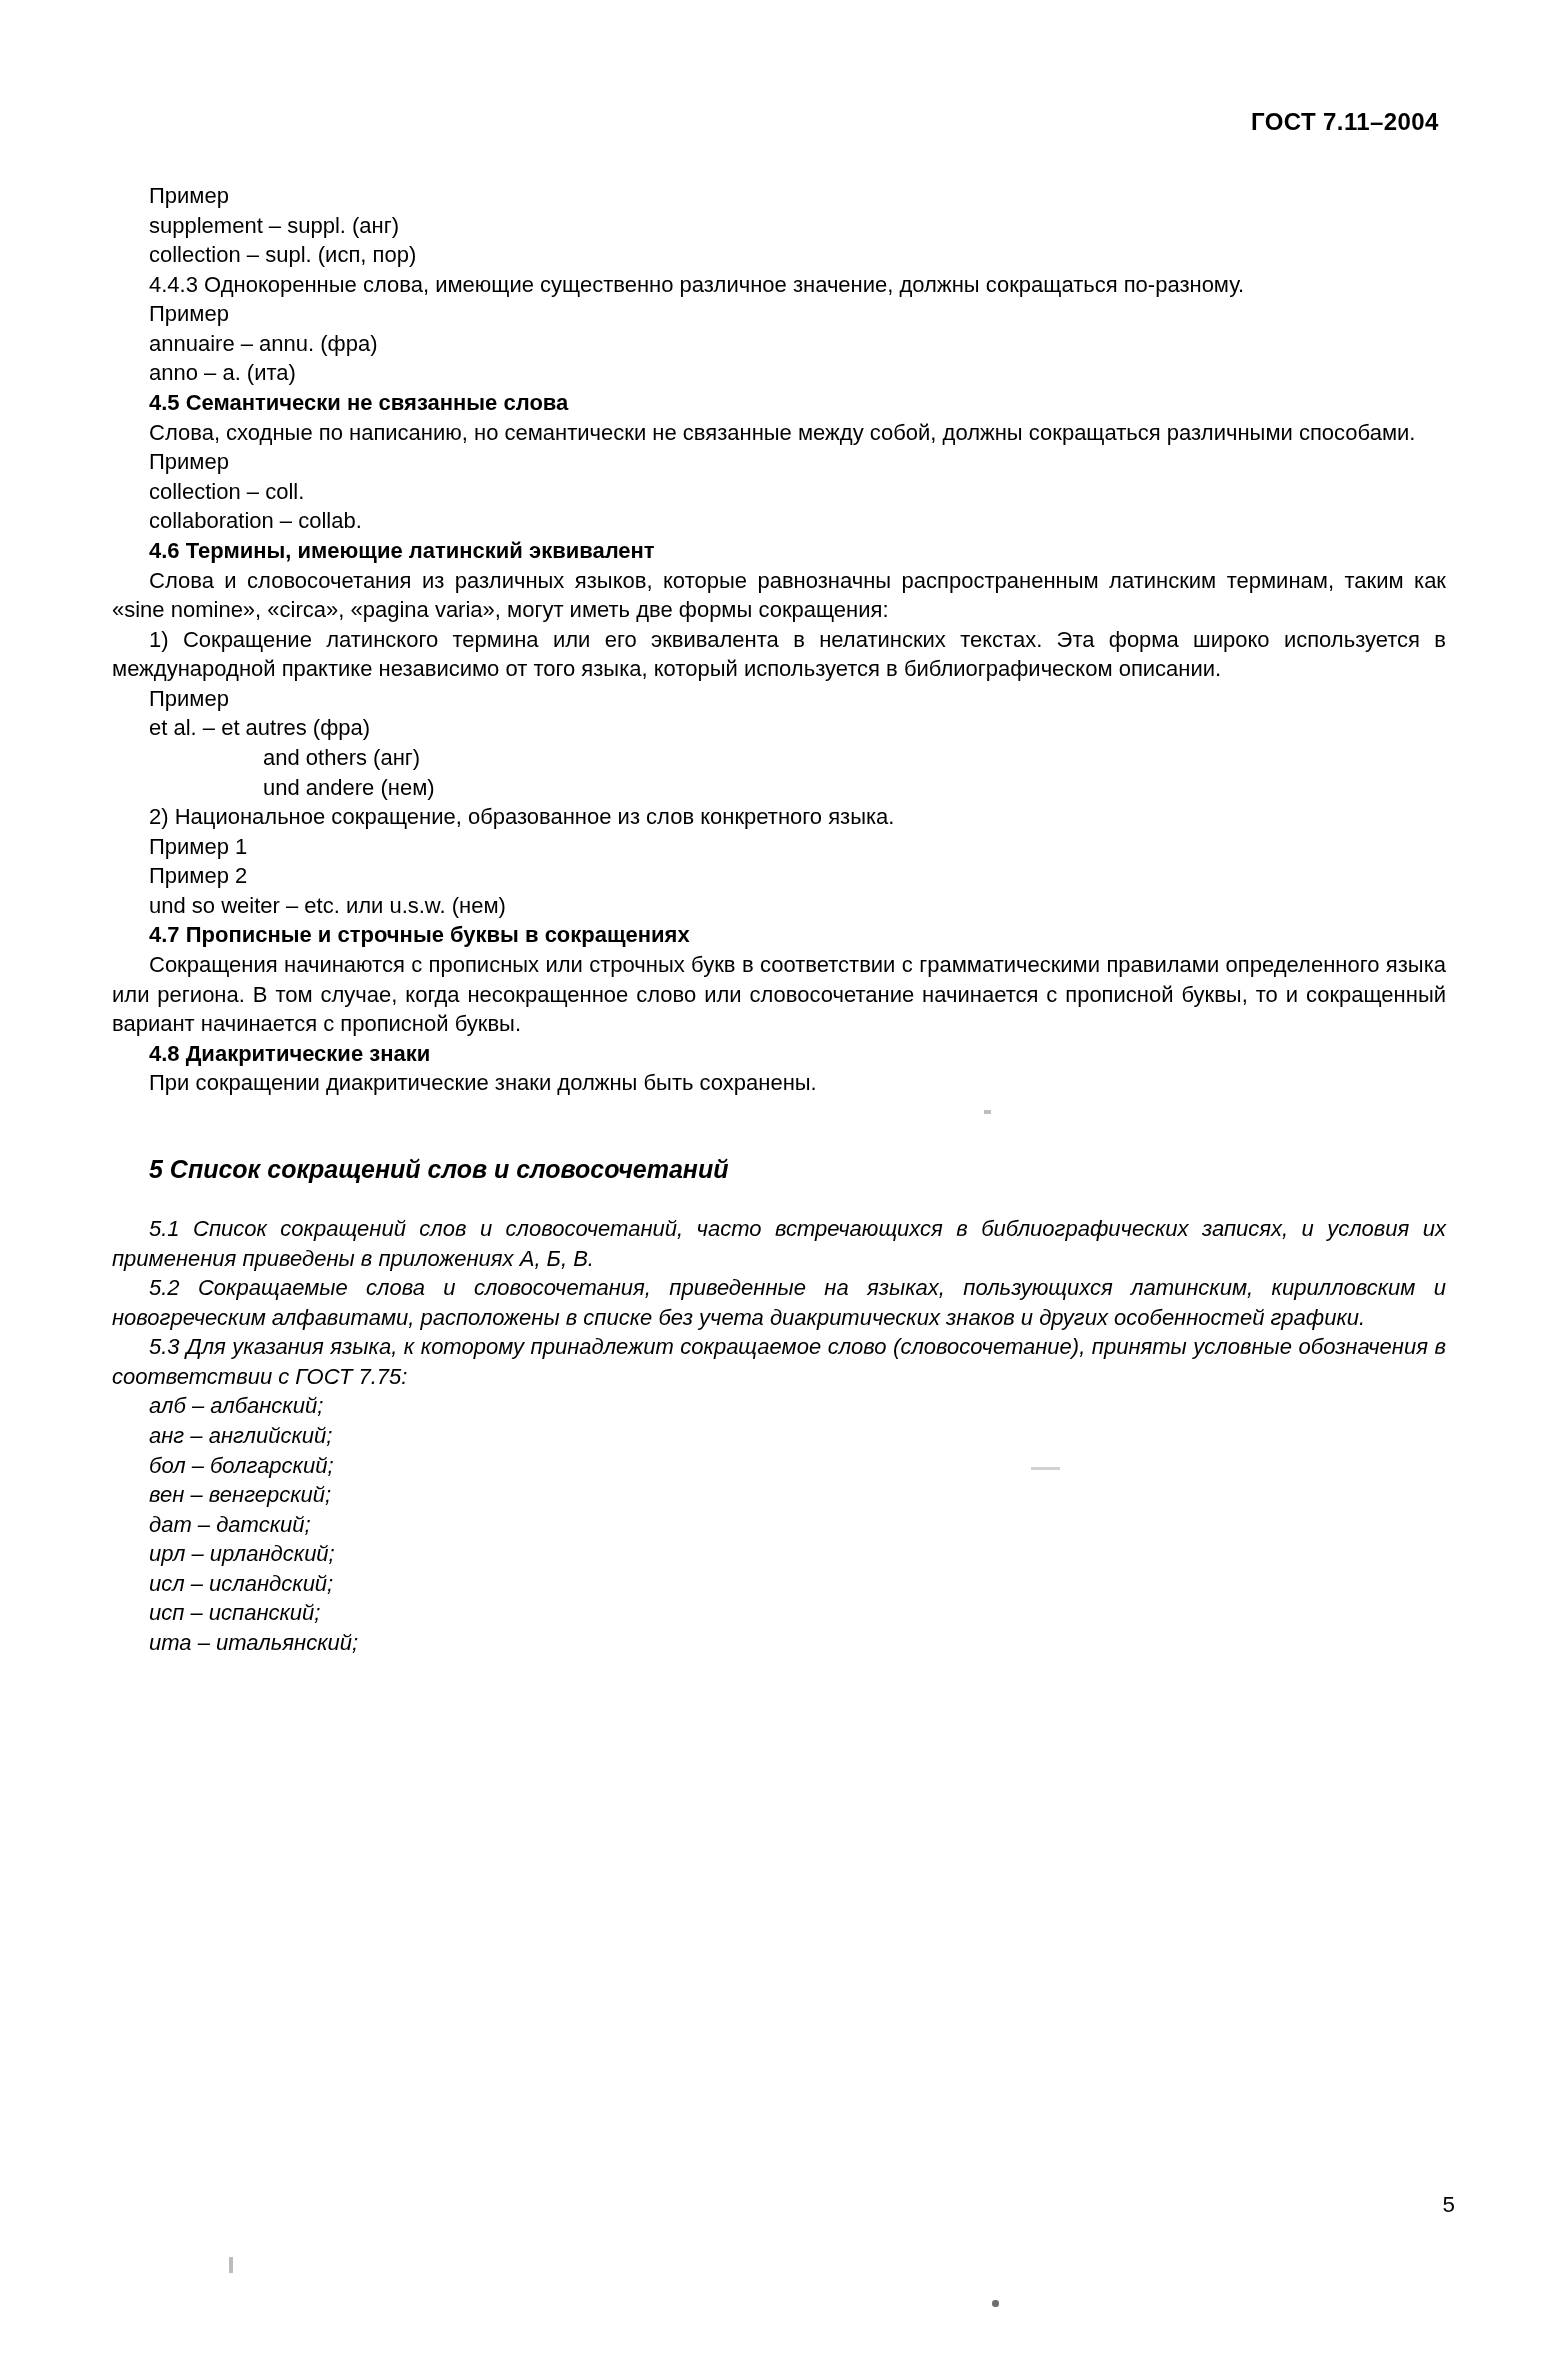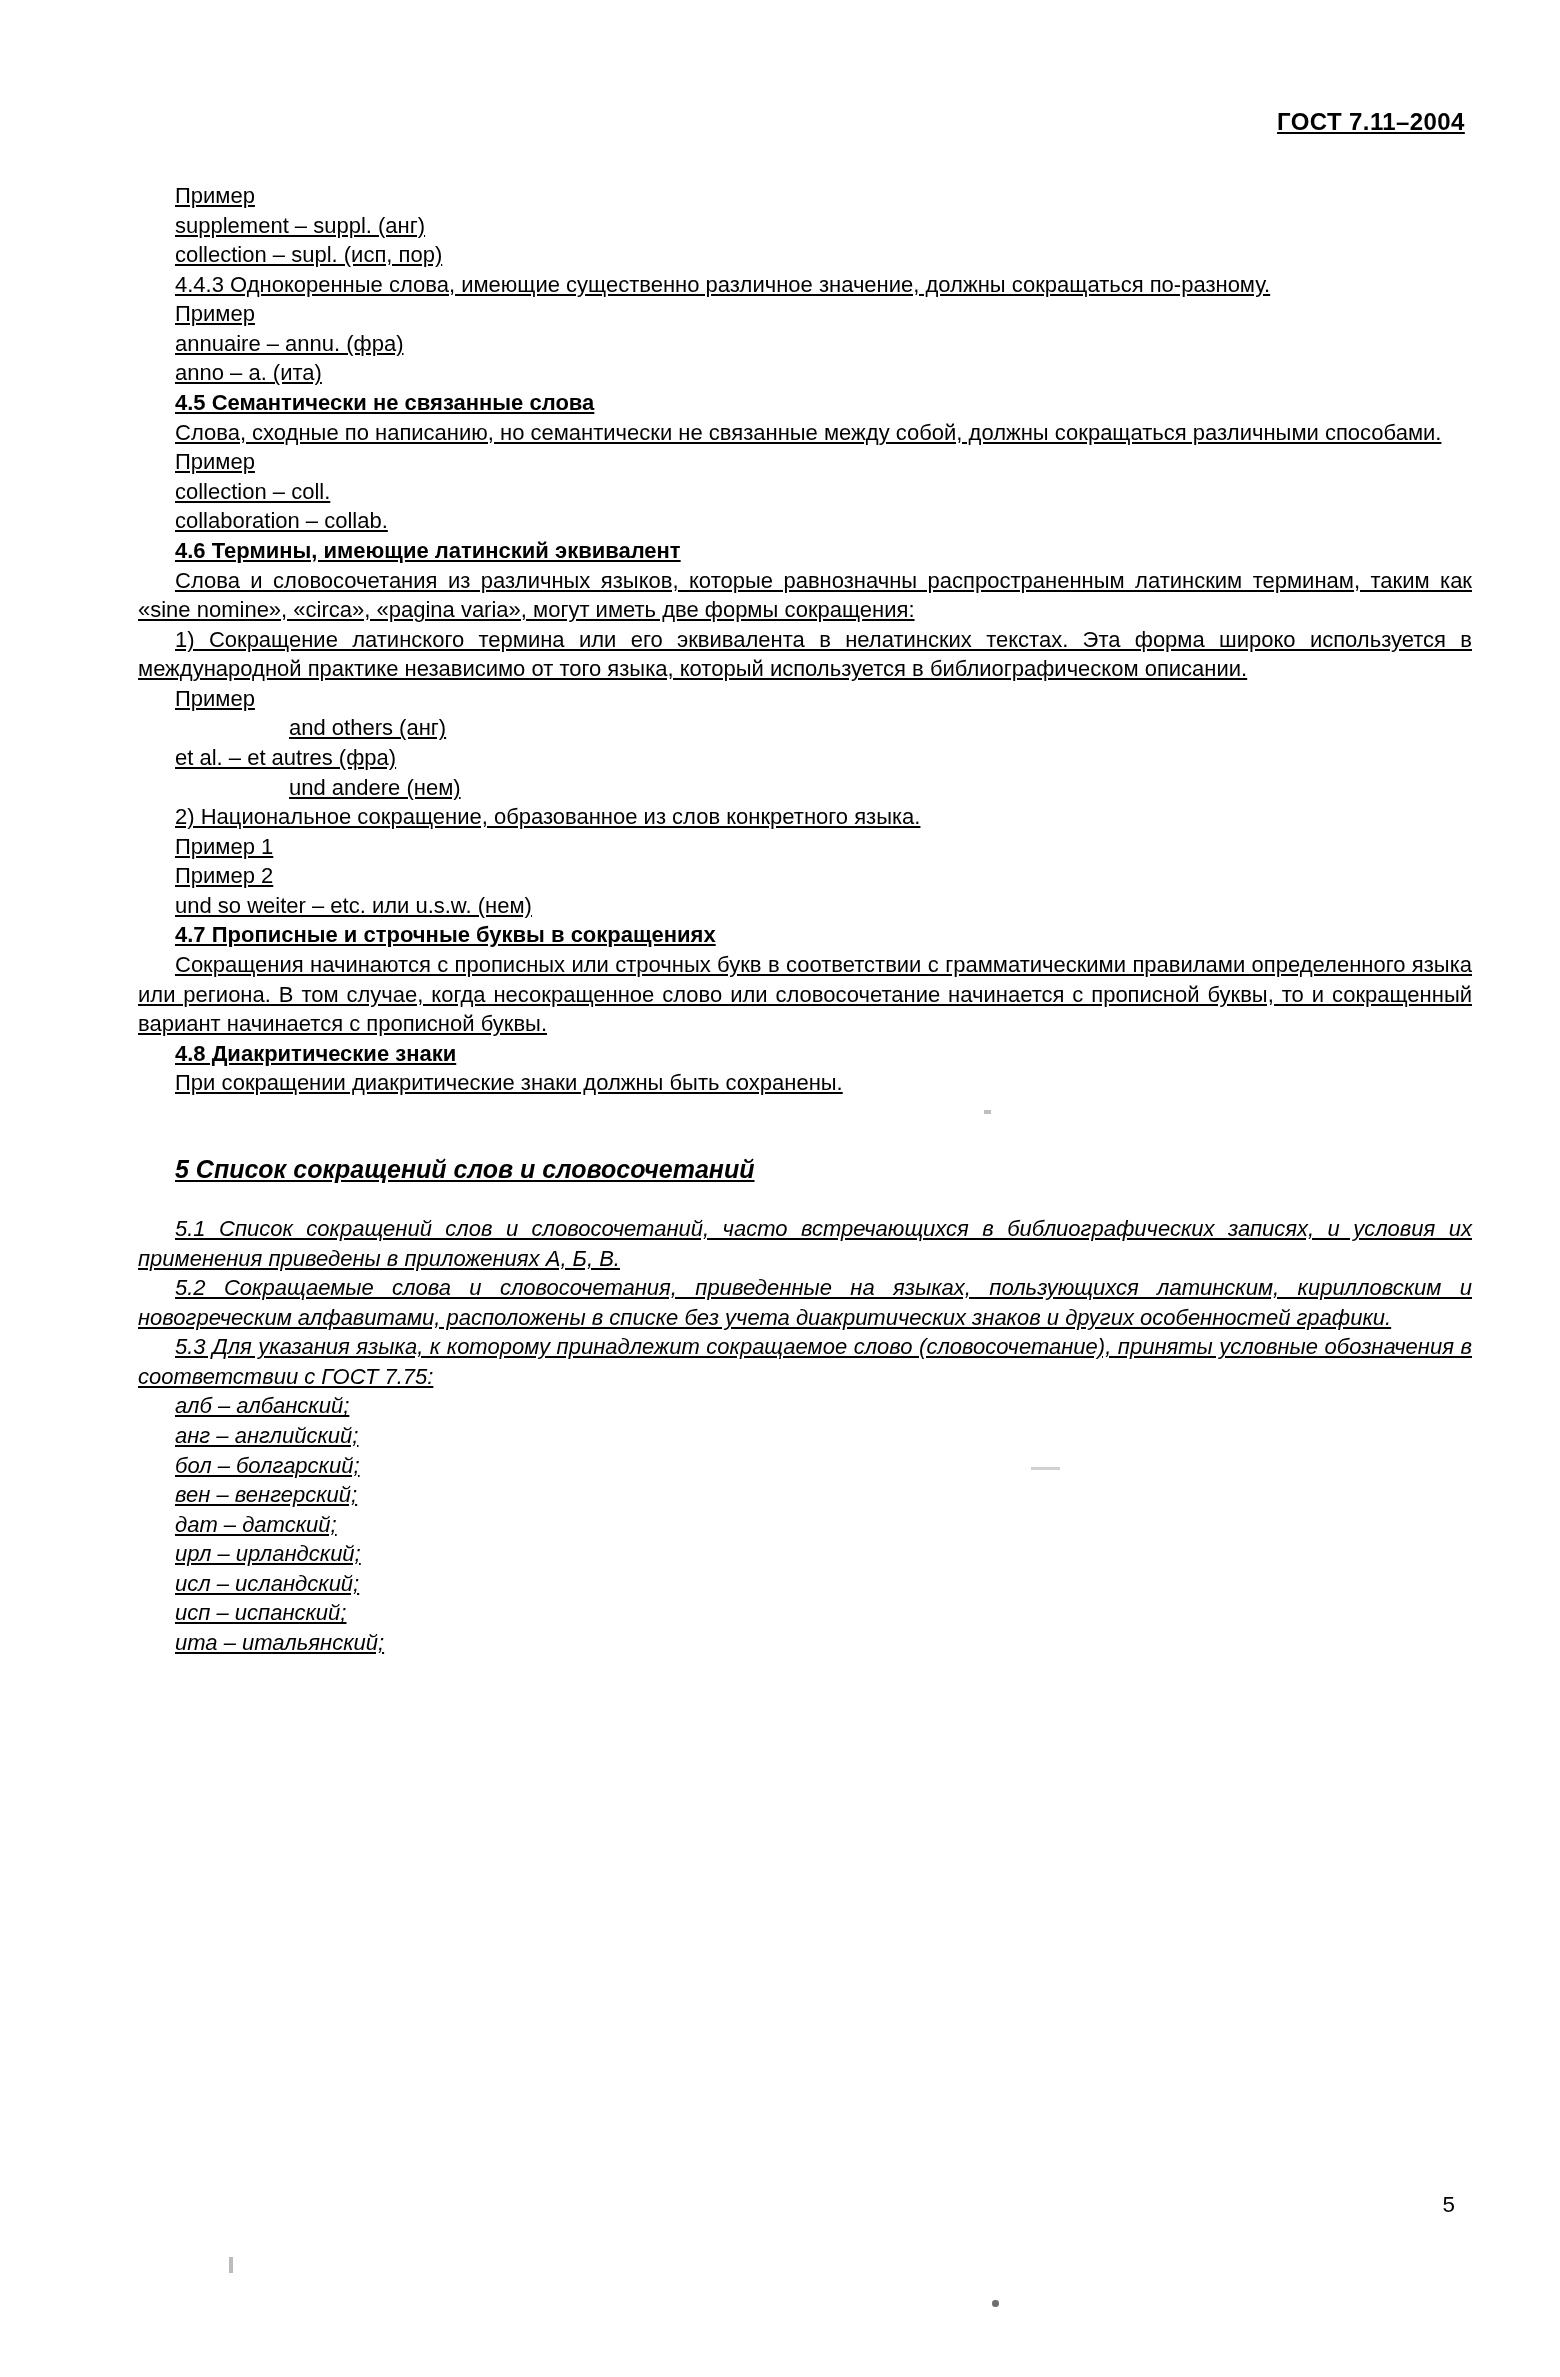--- a/index.html
+++ b/index.html
@@ -14,24 +14,23 @@
   .page {
     position: relative;
     width: 1560px;
     height: 2377px;
     background: #ffffff;
     box-sizing: border-box;
     overflow: hidden;
   }
   .content {
     position: absolute;
-    left: 138px;
+    left: 112px;
     top: 108px;
     width: 1334px;
-    text-decoration: underline;
   }
   .header {
     text-align: right;
     font-weight: bold;
     font-size: 24px;
     letter-spacing: 0.4px;
     margin-bottom: 45px;
     padding-right: 7.2px;
   }
   .p {
@@ -141,22 +140,22 @@
         <div class="p ex-line">anno – a. (ита)</div>
         <div class="p bold">4.5 Семантически не связанные слова</div>
         <div class="p indent">Слова, сходные по написанию, но семантически не связанные между собой, должны сокращаться различными способами.</div>
         <div class="p ex">Пример</div>
         <div class="p ex-line">collection – coll.</div>
         <div class="p ex-line">collaboration – collab.</div>
         <div class="p bold">4.6 Термины, имеющие латинский эквивалент</div>
         <div class="p indent">Слова и словосочетания из различных языков, которые равнозначны распространенным латинским терминам, таким как «sine nomine», «circa», «pagina varia», могут иметь две формы сокращения:</div>
         <div class="p indent">1) Сокращение латинского термина или его эквивалента в нелатинских текстах. Эта форма широко используется в международной практике независимо от того языка, который используется в библиографическом описании.</div>
         <div class="p ex">Пример</div>
+        <div class="p ex-line">et al. –    et autres (фра)</div>
         <div class="p noind ex-deep">and others (анг)</div>
-        <div class="p ex-line">et al. –    et autres (фра)</div>
         <div class="p noind ex-deep">und andere (нем)</div>
         <div class="p indent">2) Национальное сокращение, образованное из слов конкретного языка.</div>
         <div class="p ex">Пример 1</div>
         <div class="p ex">Пример 2</div>
         <div class="p ex-line">und so weiter – etc. или u.s.w. (нем)</div>
         <div class="p bold">4.7 Прописные и строчные буквы в сокращениях</div>
         <div class="p indent">Сокращения начинаются с прописных или строчных букв в соответствии с грамматическими правилами определенного языка или региона. В том случае, когда несокращенное слово или словосочетание начинается с прописной буквы, то и сокращенный вариант начинается с прописной буквы.</div>
         <div class="p bold">4.8 Диакритические знаки</div>
         <div class="p indent">При сокращении диакритические знаки должны быть сохранены.</div>
         <div class="section-title">5 Список сокращений слов и словосочетаний</div>

